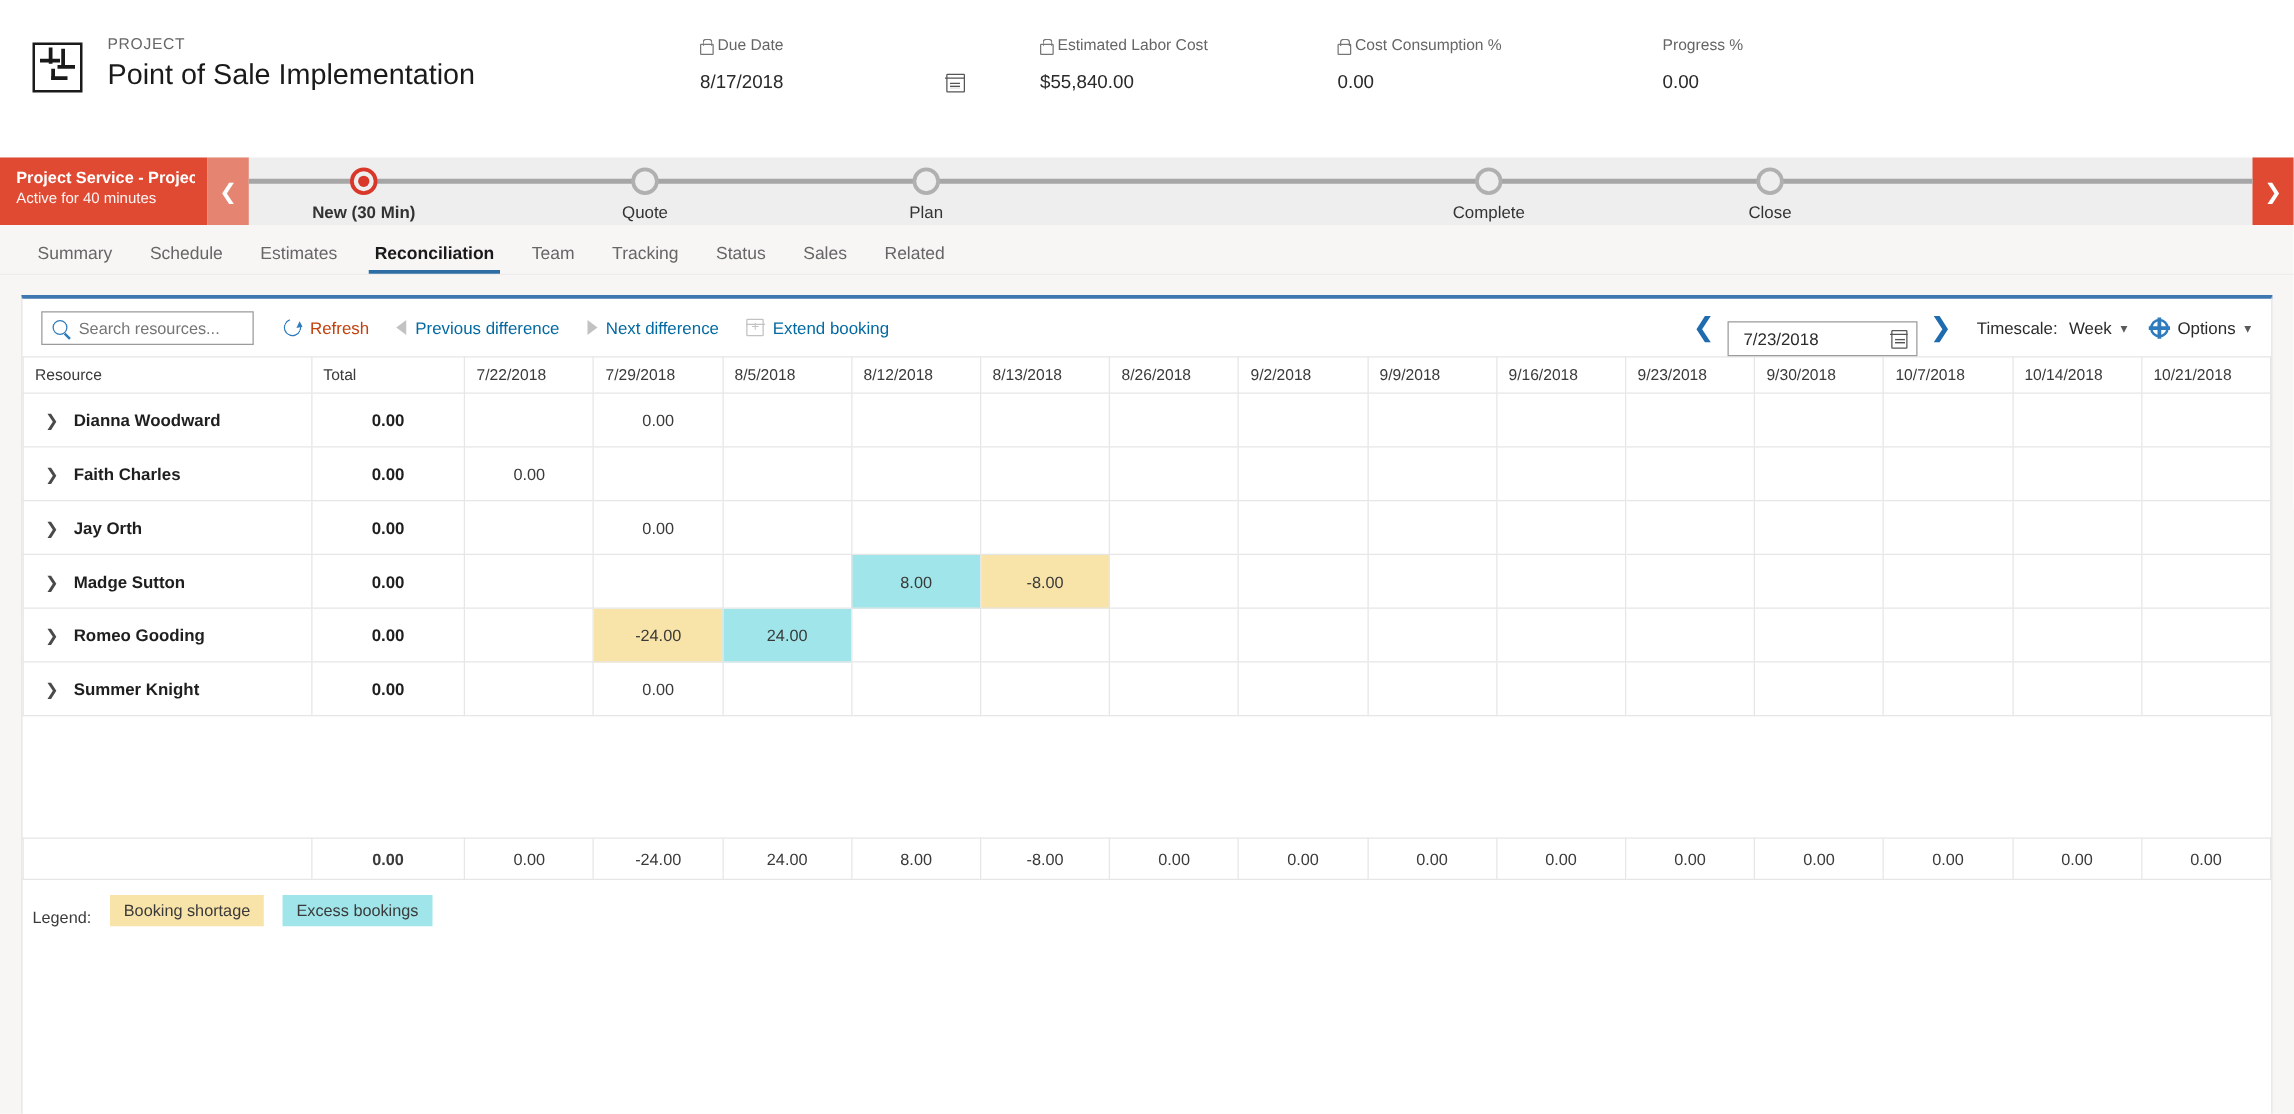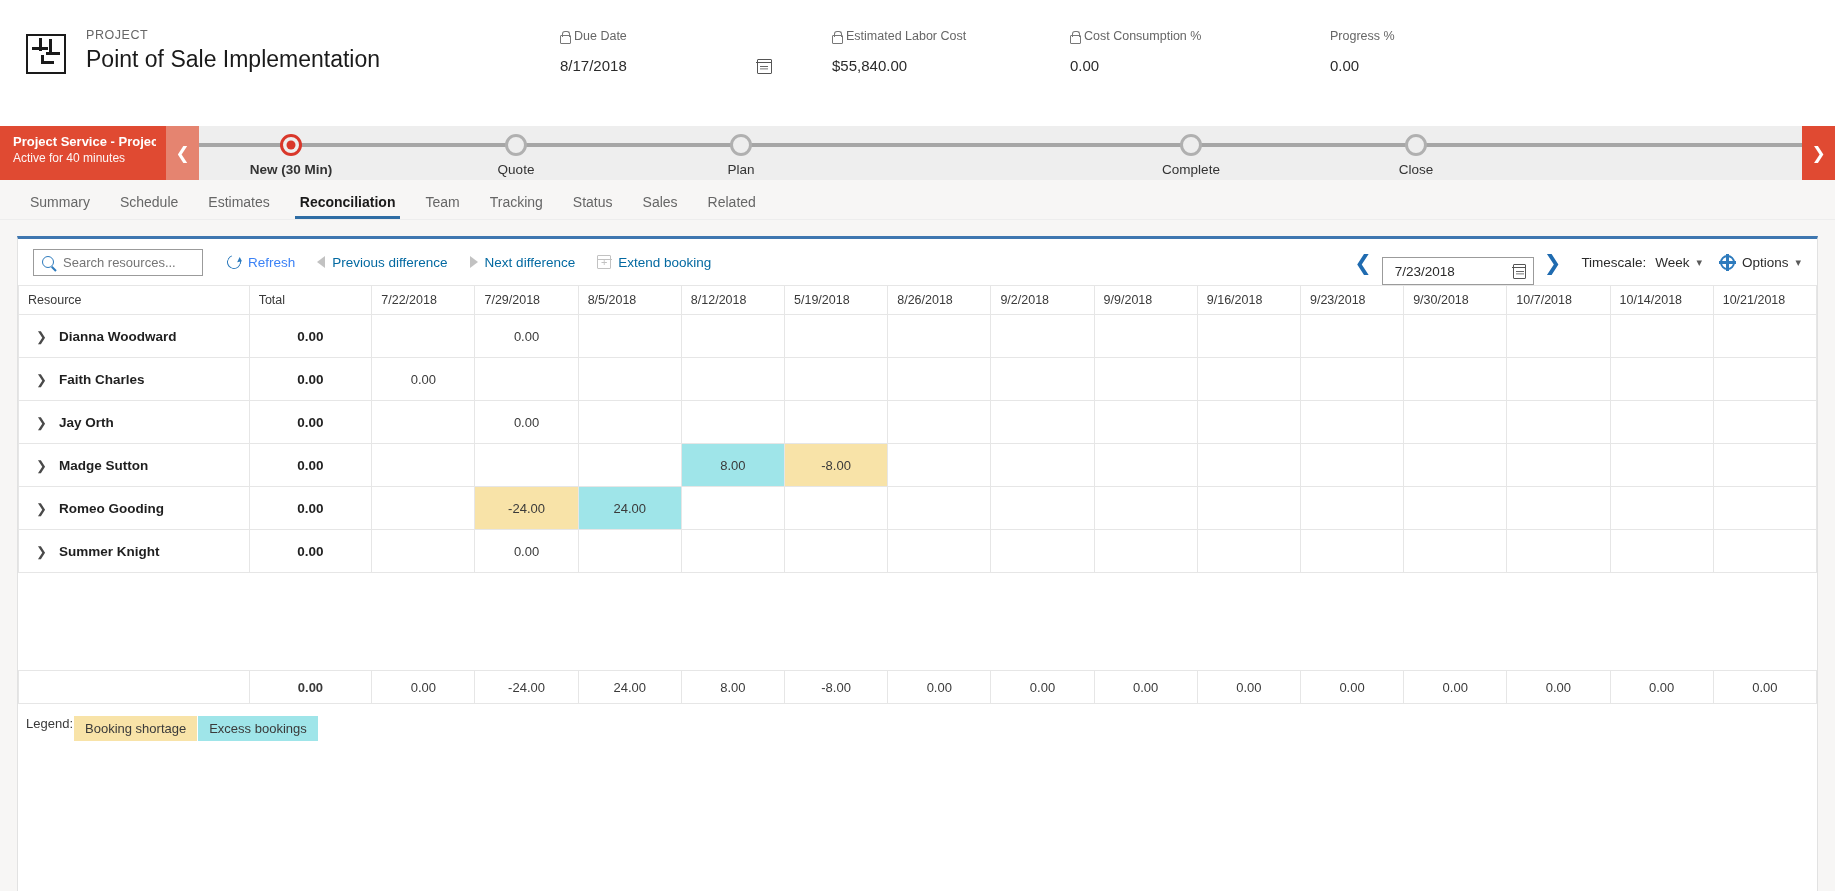--- a/index.html
+++ b/index.html
@@ -163,21 +163,21 @@
   .search-ic::after {
     content: ""; position: absolute; right: -4px; bottom: -3px;
     width: 6px; height: 1.6px; background: #2e7bbd; transform: rotate(45deg);
   }
   .search-inp {
     border: none; outline: none; font-size: 13px; color: #777;
     font-family: "Liberation Sans", sans-serif; width: 100%; background: transparent;
   }
   .tb-btn {
     display: flex; align-items: center; gap: 7px; font-size: 13.5px;
-    color: #3b82f6; padding: 0 11px; height: 30px; white-space: nowrap;
+    color: #c2410c; padding: 0 11px; height: 30px; white-space: nowrap;
   }
   .tb-btn.disabled { color: #0369a1; }
   .ic-refresh {
     width: 14px; height: 14px; border: 1.7px solid #2e7bbd; border-radius: 50%;
     border-top-color: transparent; position: relative; flex: 0 0 auto;
     transform: rotate(25deg);
   }
   .ic-refresh::after {
     content: ""; position: absolute; right: -1px; top: -1px;
     border-left: 4px solid #2e7bbd; border-top: 3px solid transparent;
@@ -260,21 +260,21 @@
   .cell-short { background: #f8e3a8; }
   .cell-excess { background: #9fe5e9; }
 
   .grid tfoot td {
     height: 33px; font-size: 13px; text-align: center; color: #3a3a3a;
     border: 1px solid #e6e6e6;
   }
   .grid tfoot td.res-col, .grid tfoot td.total-col { text-align: center; }
 
   .legend {
-    display: flex; align-items: flex-start; gap: 1px; padding: 12px 0 0 8px;
+    display: flex; align-items: flex-end; gap: 15px; padding: 12px 0 0 8px;
     font-size: 13px; color: #3a3a3a;
   }
   .legend .chip {
     padding: 4px 11px; font-size: 13px; color: #3a3a3a; line-height: 17px;
   }
   .chip.short { background: #f8e3a8; }
   .chip.excess { background: #9fe5e9; }
 </style>
 </head>
 <body>
@@ -425,21 +425,21 @@
 
   <table class="grid">
     <thead>
       <tr>
         <th class="res-col">Resource</th>
         <th class="total-col">Total</th>
         <th class="per">7/22/2018</th>
         <th class="per">7/29/2018</th>
         <th class="per">8/5/2018</th>
         <th class="per">8/12/2018</th>
-        <th class="per">5/19/2018</th>
+        <th class="per">8/13/2018</th>
         <th class="per">8/26/2018</th>
         <th class="per">9/2/2018</th>
         <th class="per">9/9/2018</th>
         <th class="per">9/16/2018</th>
         <th class="per">9/23/2018</th>
         <th class="per">9/30/2018</th>
         <th class="per">10/7/2018</th>
         <th class="per">10/14/2018</th>
         <th class="per">10/21/2018</th>
       </tr>

